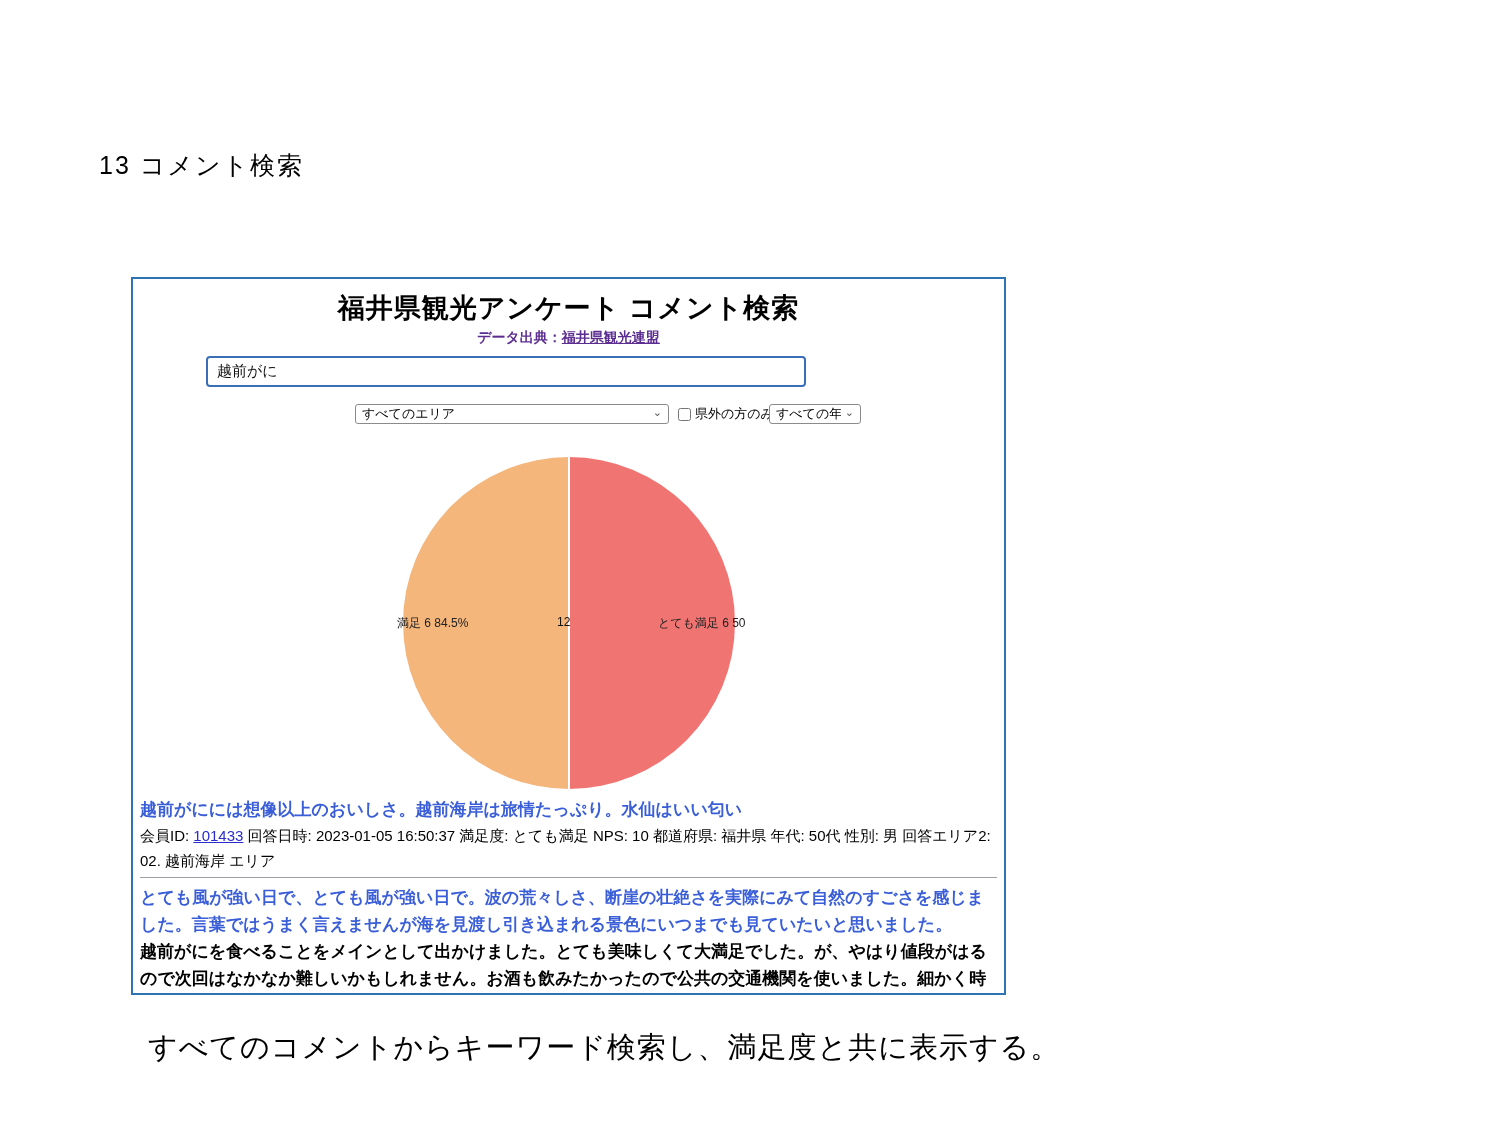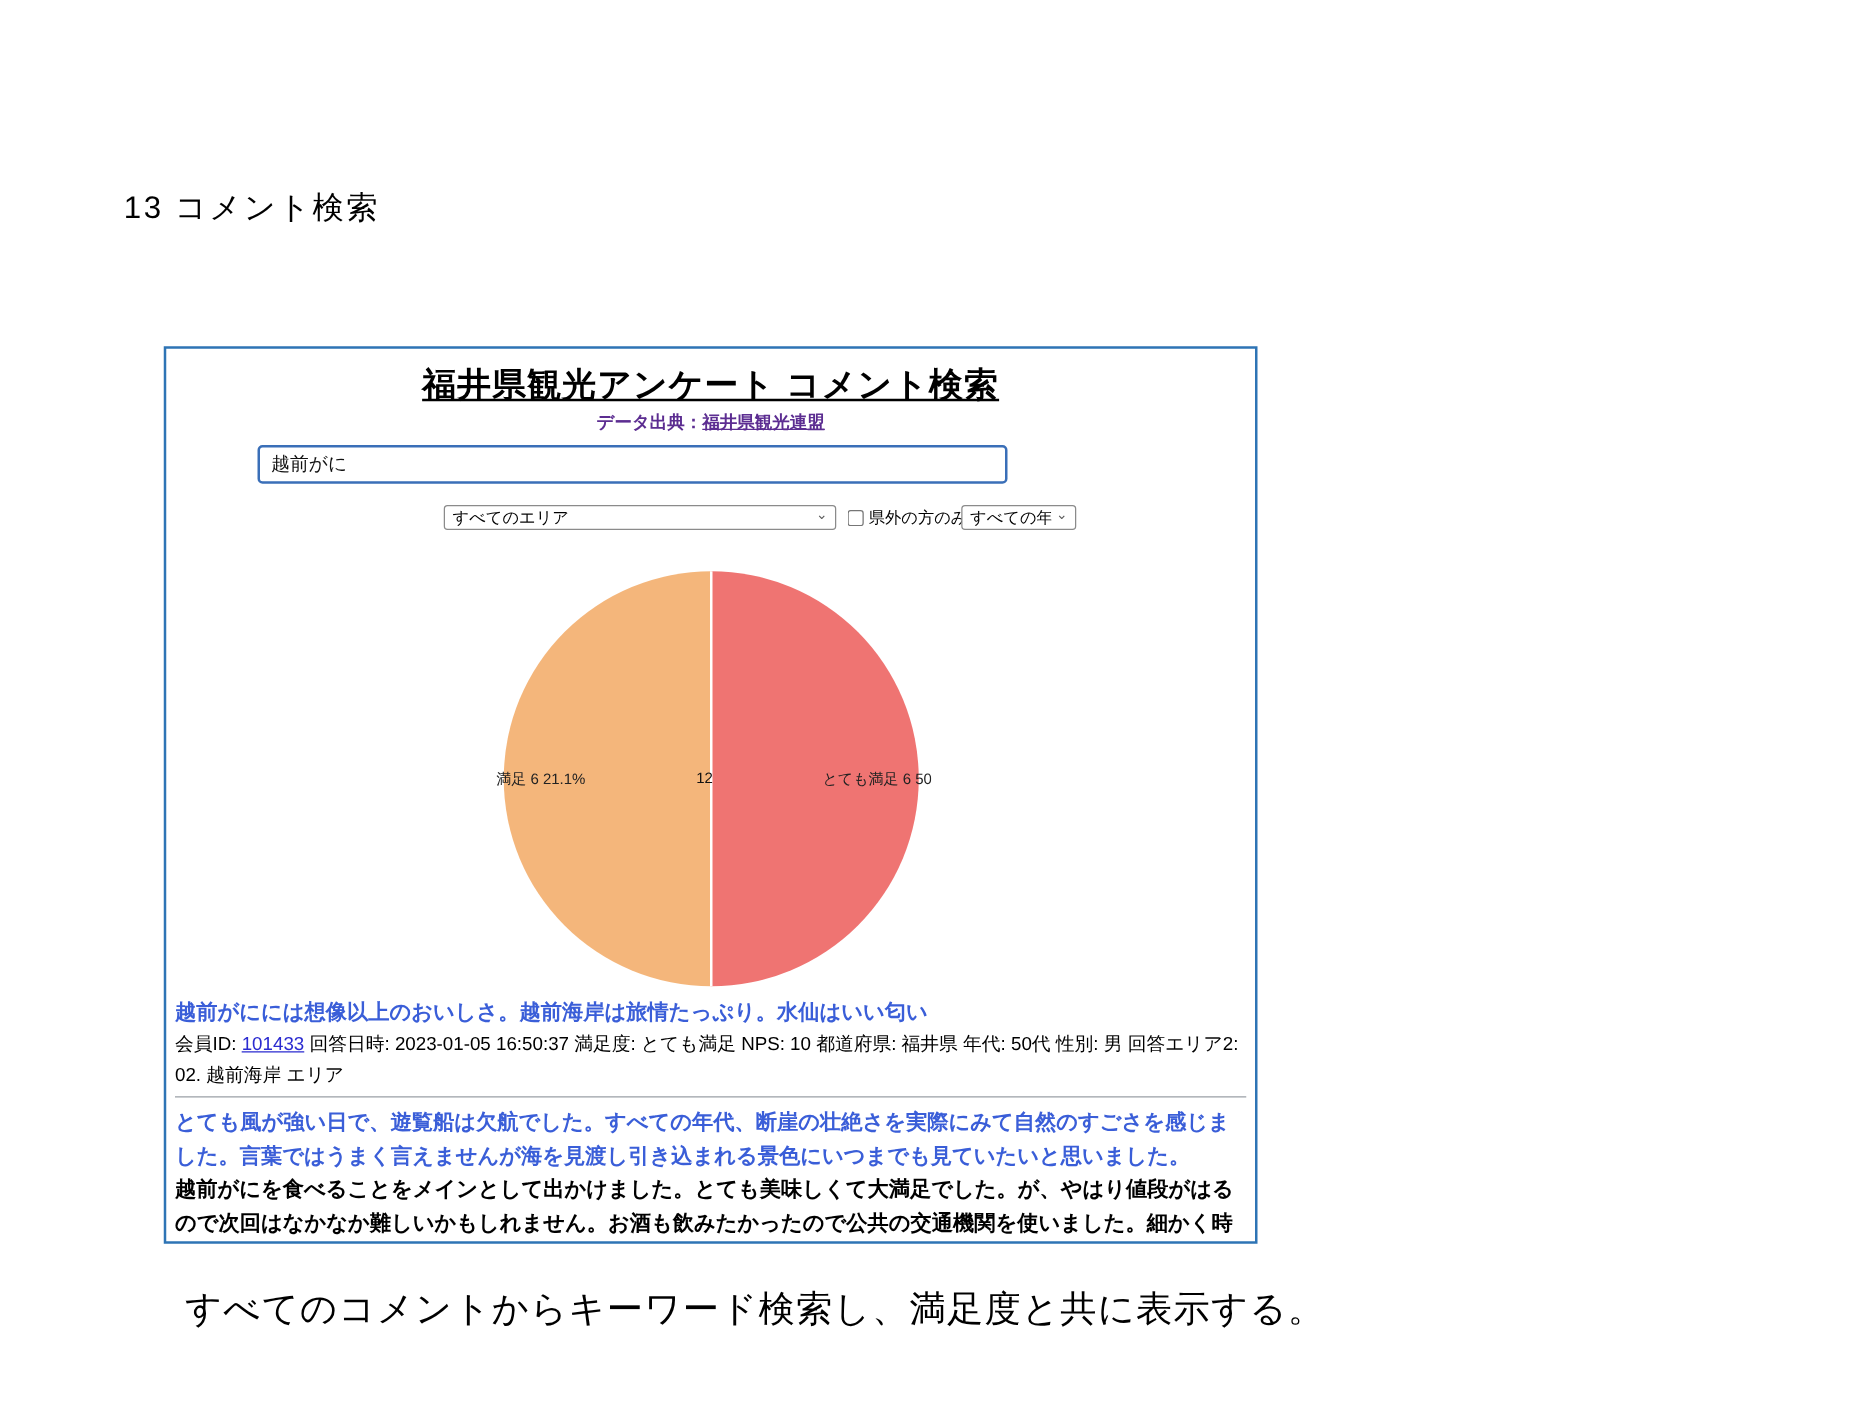--- a/index.html
+++ b/index.html
@@ -9,21 +9,21 @@
 
   .page-title { position: absolute; left: 85px; top: 46px; font-size: 39px; font-weight: bold;
     letter-spacing: 1px; color: #000; }
   .section-label { position: absolute; left: 99px; top: 149px; font-size: 25px; font-weight: normal;
     letter-spacing: 2px; color: #000; }
 
   .app-box { position: absolute; left: 131px; top: 277px; width: 875px; height: 718px;
     border: 2px solid #2e74b5; background: #fff; overflow: hidden; }
 
   .app-title { position: absolute; top: 11px; left: 0; width: 100%; text-align: center;
-    font-size: 27px; font-weight: bold; letter-spacing: 1px; text-decoration: underline; }
+    font-size: 27px; font-weight: bold; letter-spacing: 1px; }
   .data-source { position: absolute; top: 50px; left: 0; width: 100%; text-align: center;
     font-size: 14px; font-weight: bold; color: #5c2d91; }
   .data-source a { color: #5c2d91; text-decoration: underline; cursor: pointer; }
 
   .search-input { position: absolute; left: 73px; top: 77px; width: 600px; height: 31px;
     border: 2px solid #3a6fb8; border-radius: 4px; font-size: 15px; padding: 0 9px; color: #111;
     font-family: "Liberation Sans", "DejaVu Sans", sans-serif; outline: none; background: #fff; }
 
   .controls { position: absolute; left: 0; top: 125px; width: 100%; height: 24px; margin-left: 39px; }
   .select { position: absolute; height: 20px; border: 1px solid #8b8b8b; border-radius: 3px;
@@ -86,30 +86,30 @@
       </label>
       <div class="select age-select">
         <span class="select-value">すべての年代</span>
         <span class="chevron">⌄</span>
       </div>
     </div>
 
     <div class="chart-area">
       <div class="pie"></div>
       <div class="pie-divider"></div>
-      <span class="pie-label left">満足 6 21.1%</span>
+      <span class="pie-label left">満足 6 84.5%</span>
       <span class="pie-label center">12</span>
       <span class="pie-label right">とても満足 6 50.0%</span>
     </div>
 
     <div class="result">
       <div class="result-title">越前がにには想像以上のおいしさ。越前海岸は旅情たっぷり。水仙はいい匂い</div>
       <div class="result-meta"><span>会員ID: </span><a>101433</a><span> 回答日時: 2023-01-05 16:50:37 満足度: とても満足 NPS: 10 都道府県: 福井県 年代: 50代 性別: 男 回答エリア2: 02. 越前海岸 エリア</span></div>
       <hr class="divider">
-      <div class="result-highlight">とても風が強い日で、遊覧船は欠航でした。すべての年代、断崖の壮絶さを実際にみて自然のすごさを感じました。言葉ではうまく言えませんが海を見渡し引き込まれる景色にいつまでも見ていたいと思いました。</div>
+      <div class="result-highlight">とても風が強い日で、とても風が強い日で。波の荒々しさ、断崖の壮絶さを実際にみて自然のすごさを感じました。言葉ではうまく言えませんが海を見渡し引き込まれる景色にいつまでも見ていたいと思いました。</div>
       <div class="result-body">越前がにを食べることをメインとして出かけました。とても美味しくて大満足でした。が、やはり値段がはるので次回はなかなか難しいかもしれません。お酒も飲みたかったので公共の交通機関を使いました。細かく時間を調べて予定をくんだので、まあ満足のいく旅行ができたと思いますがもう少し本数があればと思いました。 それから、ここ</div>
     </div>
 
   </div>
 
   <div class="caption">すべてのコメントからキーワード検索し、満足度と共に表示する。</div>
 
 </div>
 
 </body></html>

